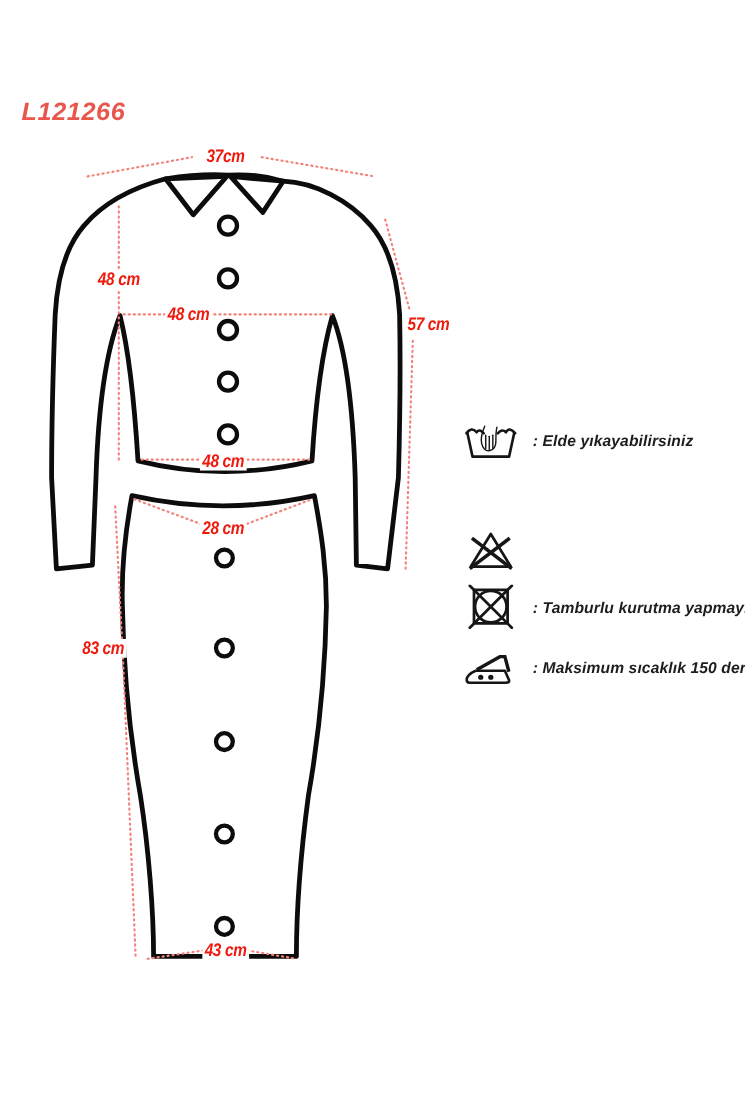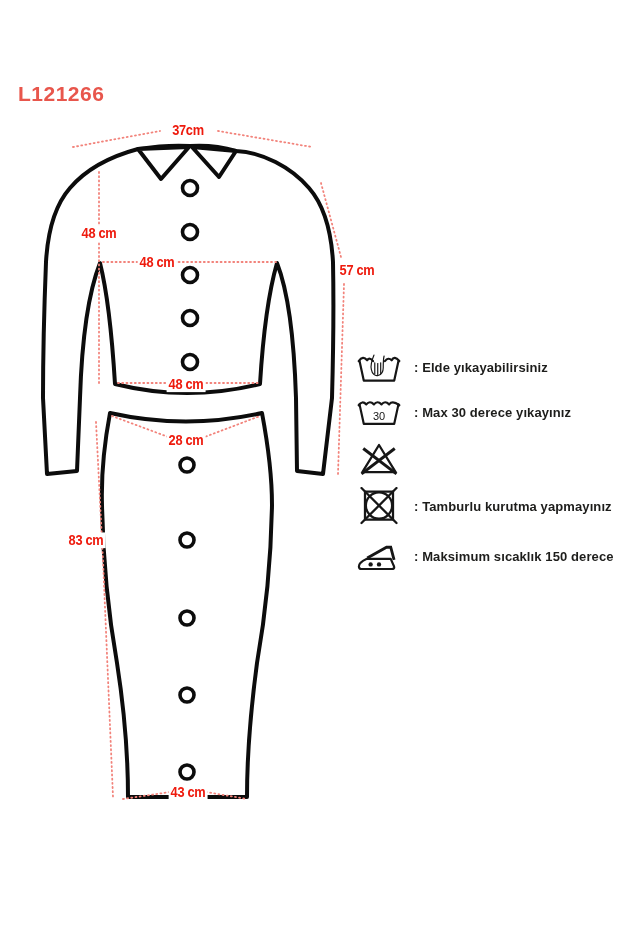--- a/index.html
+++ b/index.html
@@ -1,34 +1,34 @@
 <!DOCTYPE html>
 <html><head>
 <meta charset="utf-8">
 <style>
   html,body{margin:0;padding:0;background:#fff;}
   .canvas{
     position:relative;width:621px;height:824px;background:#ffffff;
-    font-family:"Liberation Sans",sans-serif;overflow:hidden;
+    font-family:"Liberation Sans",sans-serif;overflow:hidden;font-style:italic;
   }
   .product-code{
     position:absolute;left:18px;top:82px;
     font-size:21px;font-weight:bold;color:#e8564c;letter-spacing:0.5px;
   }
   .diagram-svg{position:absolute;left:0;top:0;}
   .outline{fill:#ffffff;stroke:#0c0c0c;stroke-width:4;stroke-linejoin:round;}
   .btn{fill:#ffffff;stroke:#0c0c0c;stroke-width:3.6;}
   .dot{fill:none;stroke:#f2837b;stroke-width:1.8;stroke-dasharray:1 3.2;stroke-linecap:round;}
   .measure{
     position:absolute;transform:translate(-50%,-50%) scale(0.95,1.12);
     font-size:13.5px;font-weight:bold;color:#ee1a0d;letter-spacing:-0.3px;
     background:#ffffff;padding:0 2px;white-space:nowrap;line-height:1;
   }
   .care-row{
-    position:absolute;left:356px;transform:translateY(-50%);
+    position:absolute;left:386px;transform:translateY(-50%);
     display:flex;align-items:center;
   }
   .care-icon{width:46px;display:flex;justify-content:center;margin-right:12px;flex:0 0 46px;}
   .care-icon svg{display:block;}
   .ci{fill:none;stroke:#161616;stroke-width:2.6;stroke-linejoin:round;stroke-linecap:round;}
   .ci-thin{fill:none;stroke:#161616;stroke-width:1.4;stroke-linecap:round;}
   .ci-thick{fill:none;stroke:#161616;stroke-width:3.4;stroke-linejoin:miter;}
   .ci-fill{fill:#161616;stroke:none;}
   .ci-text{font-family:"Liberation Sans",sans-serif;font-size:13px;fill:#161616;}
   .care-label{
@@ -125,30 +125,20 @@
         <path class="ci" d="M33,12 Q37,7 41,11 Q44,5 50,12"></path>
         <path class="ci-thin" d="M20,5 C17,12 16,18 17,22 C18,27 21,30 25,29 C29,28 31,25 31,20 C31,15 31,10 32,6"></path>
         <path class="ci-thin" d="M21,14 L21,27"></path>
         <path class="ci-thin" d="M24.5,15 L24.5,28"></path>
         <path class="ci-thin" d="M28,14 L28,27"></path>
       </svg>
     </div>
     <div class="care-label">: Elde yıkayabilirsiniz</div>
   </div>
 
-  <div class="care-row" style="top:412px;">
-    <div class="care-icon">
-      <svg width="44" height="29" viewBox="0 0 52 34">
-        <path class="ci" d="M3,8 L8,31 L44,31 L49,8"></path>
-        <path class="ci" d="M2,9 Q6,3 11,8 Q15,3 20,8 Q24,3 29,8 Q33,3 38,8 Q42,3 50,9"></path>
-        <text class="ci-text" x="26" y="26" text-anchor="middle">30</text>
-      </svg>
-    </div>
-    <div class="care-label">: Max 30 derece yıkayınız</div>
-  </div>
 
   <div class="care-row" style="top:459px;">
     <div class="care-icon">
       <svg width="42" height="37" viewBox="0 0 48 42">
         <path class="ci" d="M24,5 L5,36 L43,36 Z"></path>
         <path class="ci-thick" d="M6,9 L44,38"></path>
         <path class="ci-thick" d="M42,9 L4,38"></path>
       </svg>
     </div>
   </div>

